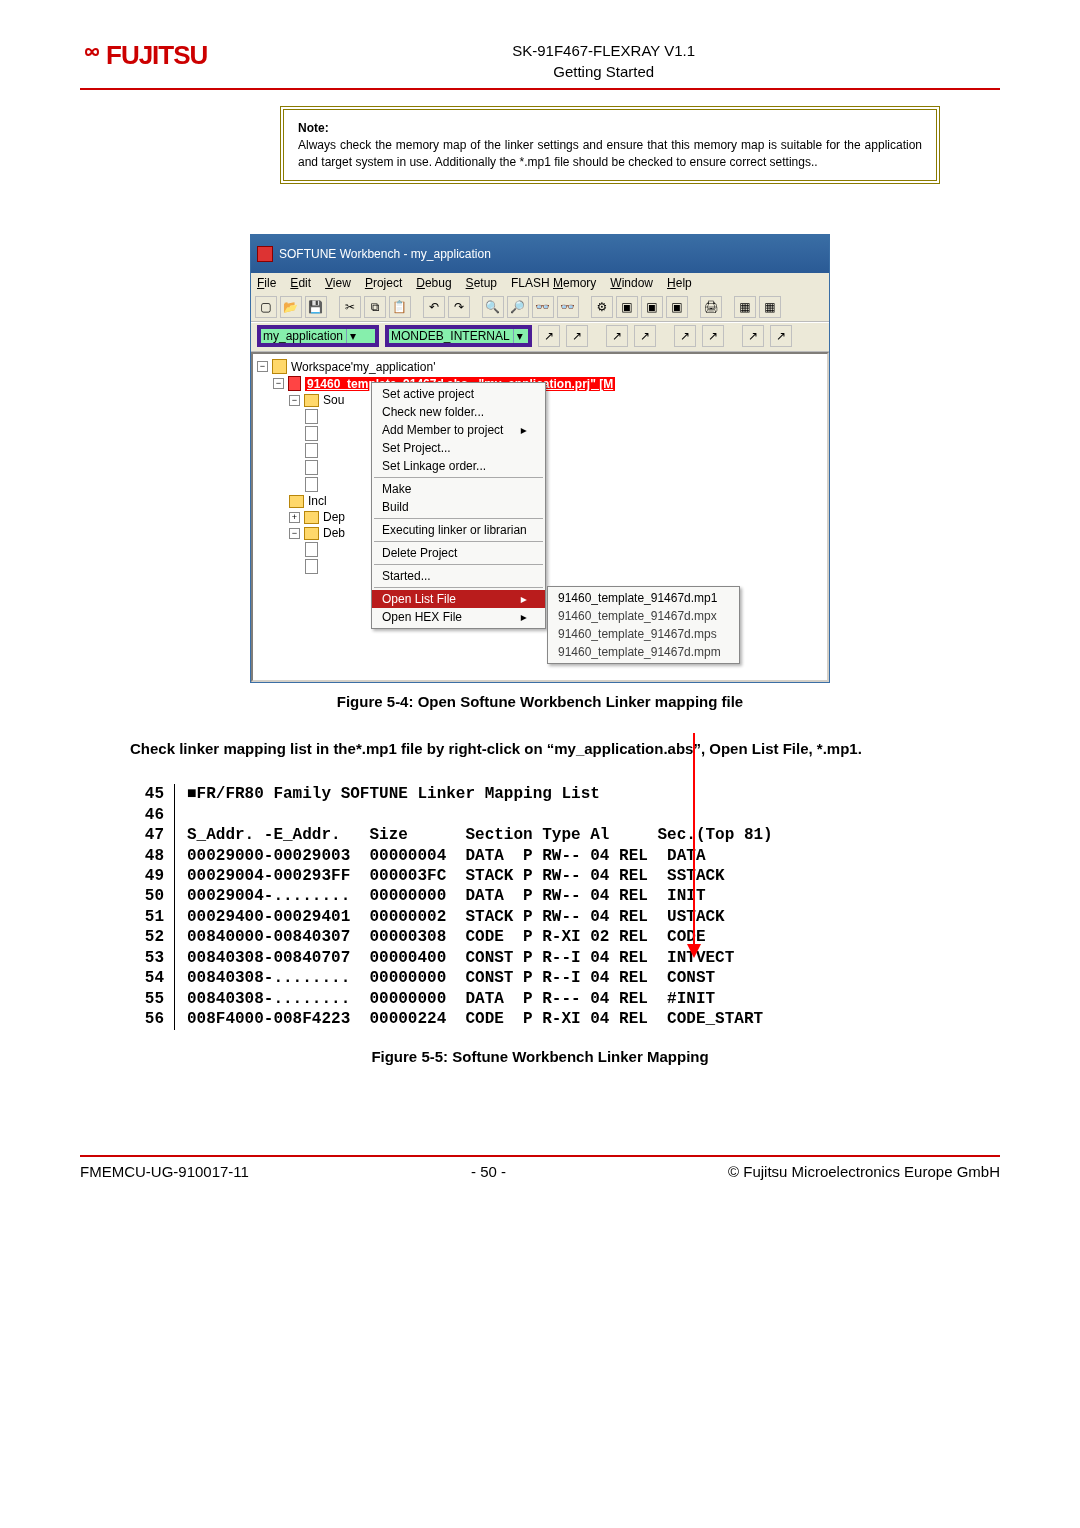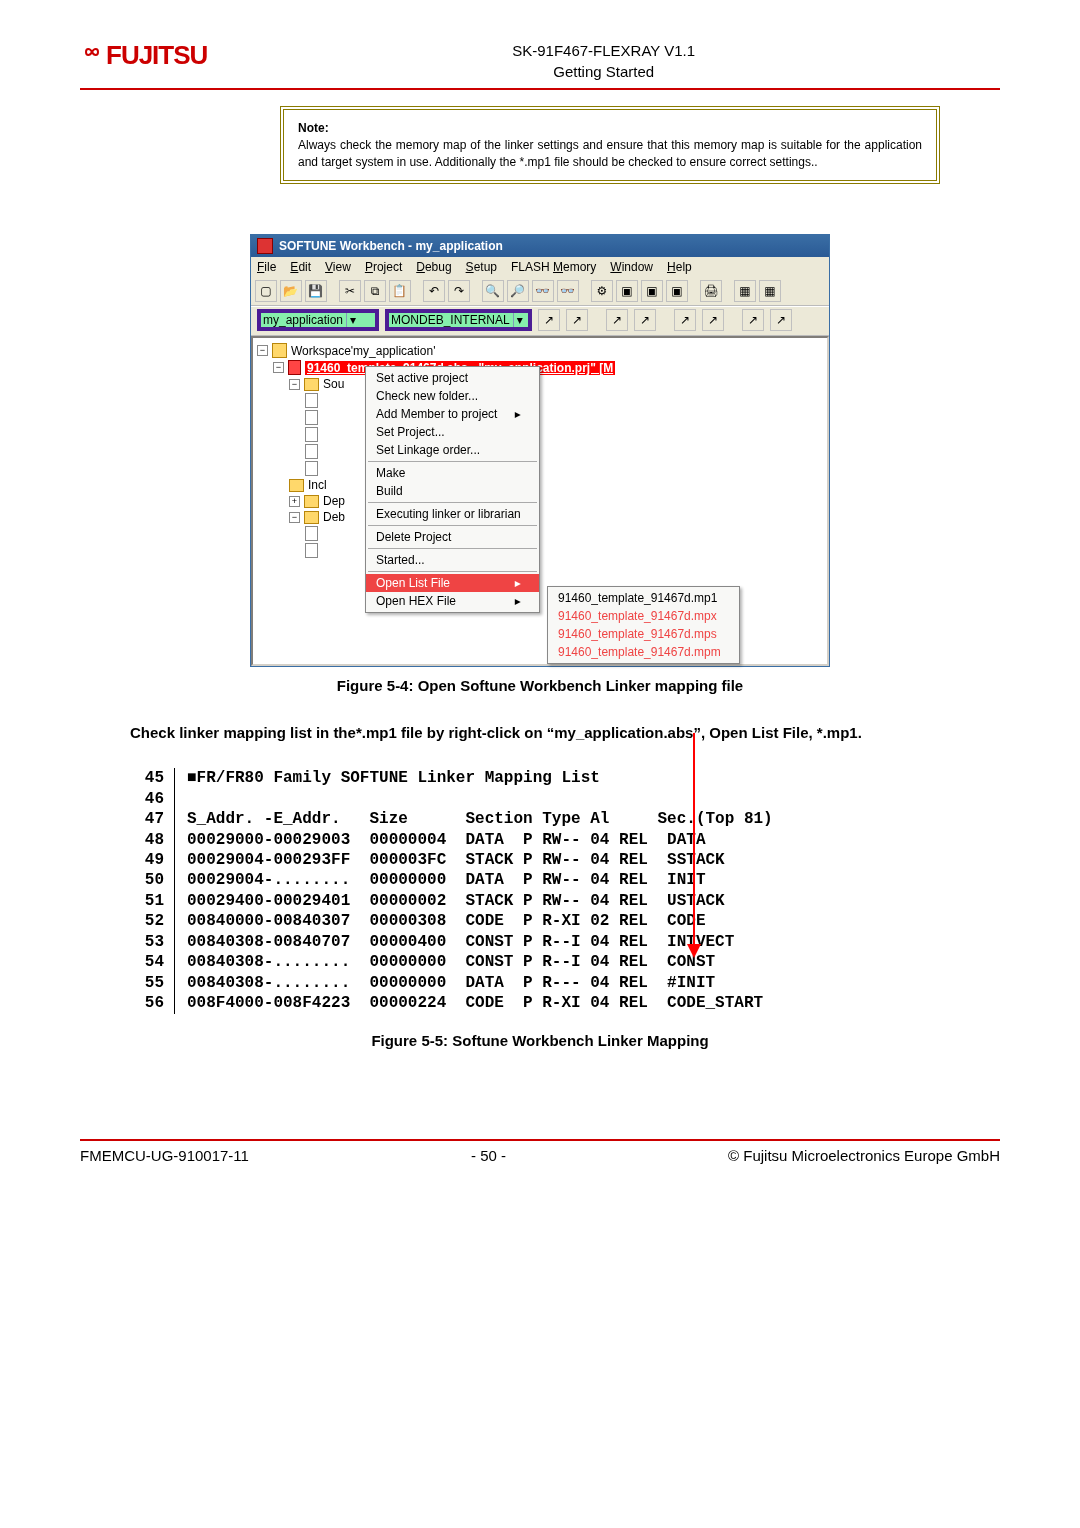--- a/index.html
+++ b/index.html
@@ -61,22 +61,22 @@
     margin: 50px 170px 10px 170px;
     border: 1px solid #3a6ea5;
     font-family: Tahoma, Arial, sans-serif;
     font-size: 12px;
     color: #000;
     background: #f5f5f3;
   }
   .sw-titlebar {
     background: linear-gradient(#3a6ea5, #2a5a95);
     color: #fff;
-    font-weight: bold;
-    padding: 3px 6px;
+    font-weight: normal;
+    padding: 11px 6px;
     display: flex;
     align-items: center;
     gap: 6px;
   }
   .sw-titlebar .ic {
     width: 14px; height: 14px;
     background: #d33; border: 1px solid #800;
   }
   .sw-menubar {
     background: #ece9d8;
@@ -175,33 +175,33 @@
     padding: 2px 0;
     min-width: 165px;
   }
   .ctx-item {
     padding: 2px 18px 2px 10px;
     display: flex;
     justify-content: space-between;
     align-items: center;
   }
   .ctx-item.active {
-    background: #ef4444;
+    background: #b91c1c;
     color: #fff;
   }
   .ctx-sep { border-top: 1px solid #aaa; margin: 2px 2px; }
   .ctx-sub {
     position: absolute;
     background: #f8f8f6;
     border: 1px solid #888;
     box-shadow: 2px 2px 3px rgba(0,0,0,0.3);
     padding: 2px 0;
     min-width: 180px;
   }
-  .ctx-sub .ctx-item { color: #ef4444; }
+  .ctx-sub .ctx-item { color: #404040; }
   .ctx-sub .ctx-item.first { color: #000; }
 
   .fig-caption {
     text-align: center;
     font-weight: bold;
     font-size: 15px;
     margin: 10px 0 28px 0;
   }
   .body-text {
     font-size: 15px;
@@ -388,21 +388,21 @@
             <span>Deb</span>
           </div>
         <div class="tree-row indent3">
             <span class="file-ic"></span>
           </div>
         <div class="tree-row indent3">
             <span class="file-ic"></span>
           </div>
       </div>
 
-      <div class="ctx-menu" style="left:114px; top:30px;">
+      <div class="ctx-menu" style="left:120px; top:30px;">
         <div class="ctx-item">
             <span>Set active project</span>
           </div>
         <div class="ctx-item">
             <span>Check new folder...</span>
           </div>
         <div class="ctx-item">
             <span>Add Member to project</span>
             <span>▸</span>
           </div>
@@ -435,21 +435,21 @@
         <div class="ctx-item active">
             <span>Open List File</span>
             <span>▸</span>
           </div>
         <div class="ctx-item">
             <span>Open HEX File</span>
             <span>▸</span>
           </div>
       </div>
 
-      <div class="ctx-sub" style="left:296px; top:250px;">
+      <div class="ctx-sub" style="left:296px; top:234px;">
         <div class="ctx-item first">
             <span>91460_template_91467d.mp1</span>
           </div>
         <div class="ctx-item">
             <span>91460_template_91467d.mpx</span>
           </div>
         <div class="ctx-item">
             <span>91460_template_91467d.mps</span>
           </div>
         <div class="ctx-item">

